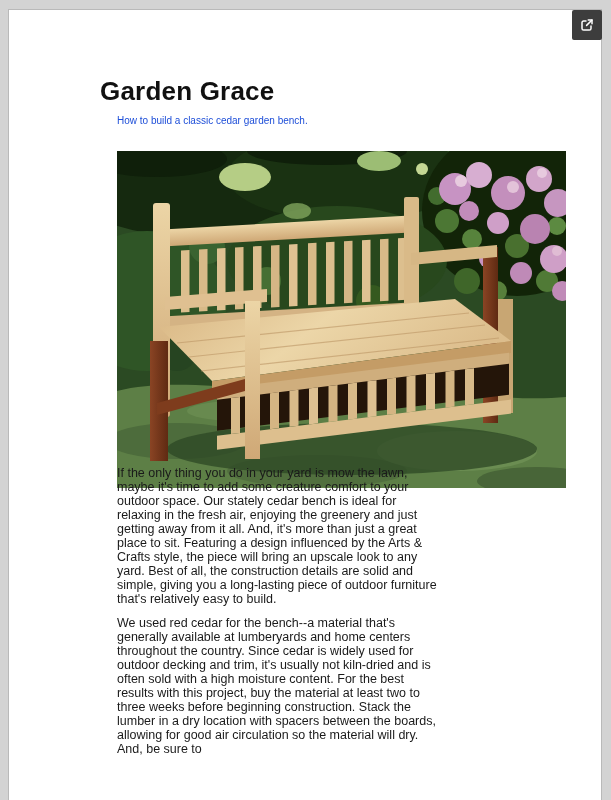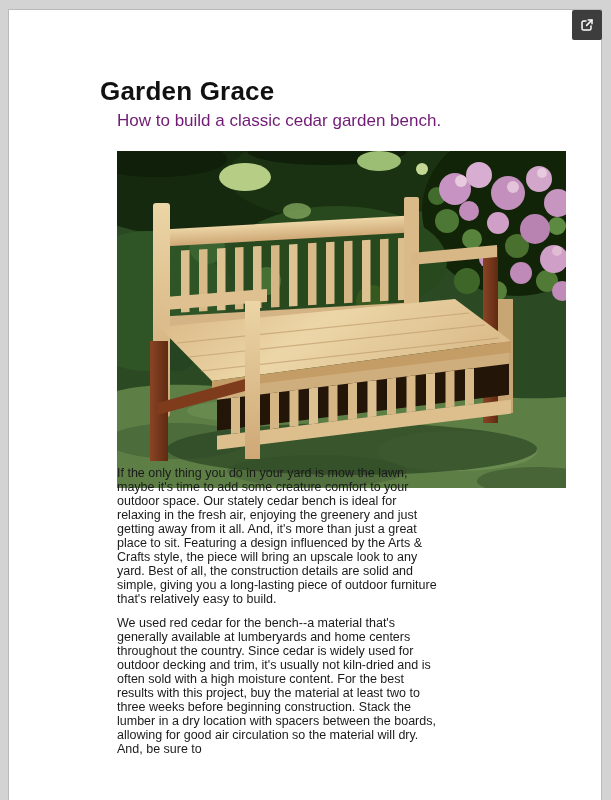--- a/index.html
+++ b/index.html
@@ -33,23 +33,23 @@
     font-weight: bold;
     color: #111111;
     letter-spacing: 0.2px;
     white-space: nowrap;
   }
   .page-subtitle {
     position: absolute;
     left: 108px;
     top: 104px;
     margin: 0;
-    font-size: 17px;
+    font-size: 10px;
     line-height: 14px;
-    color: #701a75;
+    color: #1d4ed8;
     white-space: nowrap;
   }
   .photo {
     position: absolute;
     left: 108px;
     top: 141px;
     width: 449px;
     height: 337px;
     overflow: hidden;
   }

